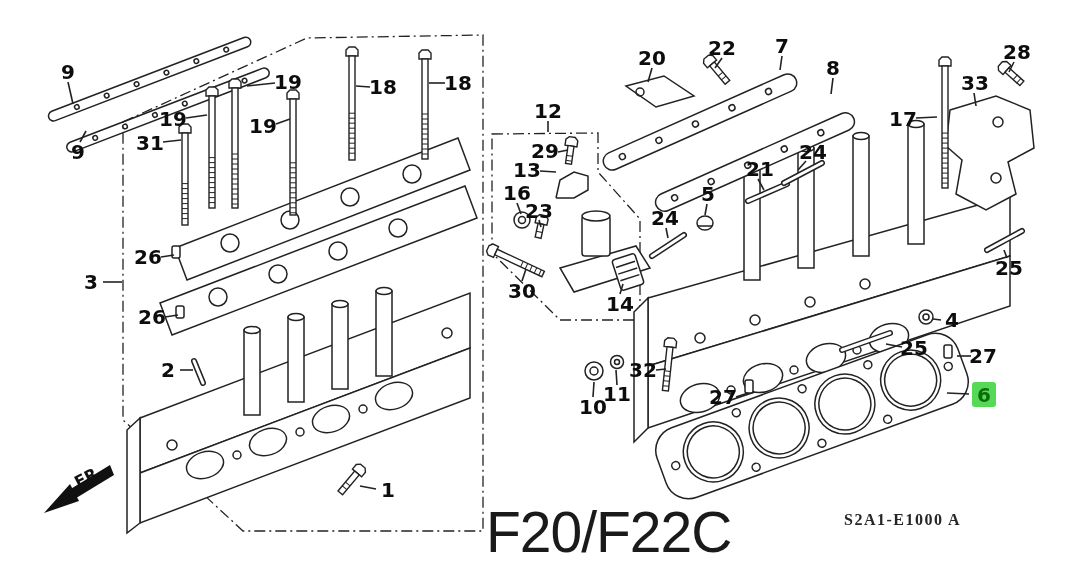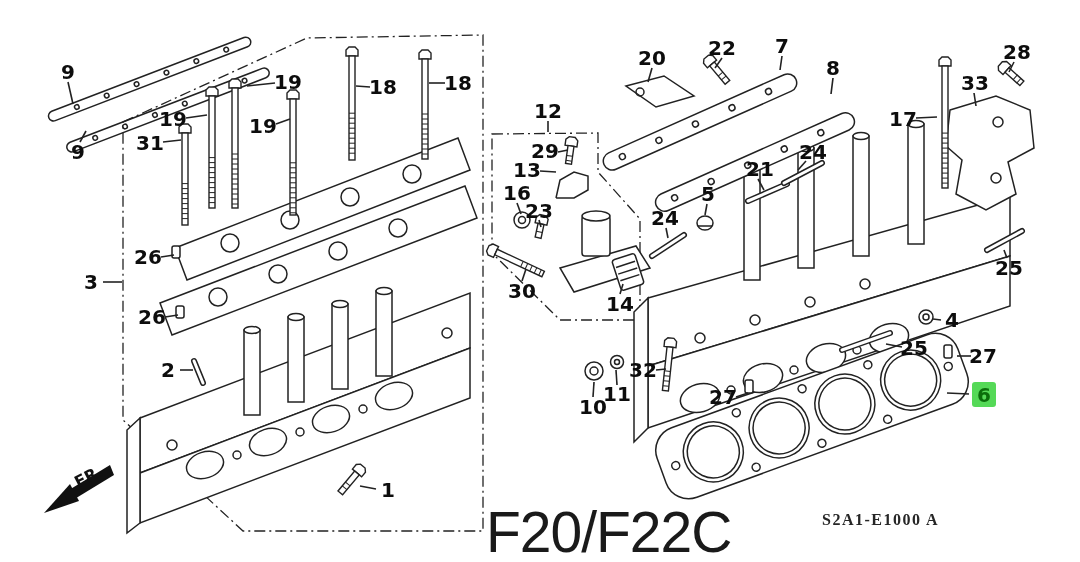--- a/index.html
+++ b/index.html
@@ -2,21 +2,21 @@
 <html><head>
 <meta charset="utf-8">
 <style>
   html,body{margin:0;padding:0;}
   body{width:1080px;height:562px;position:relative;background:#ffffff;overflow:hidden;
        font-family:"Liberation Sans",sans-serif;}
   #canvas{position:absolute;left:0;top:0;width:1080px;height:562px;}
   .big-title{position:absolute;left:486px;top:499px;font-size:57px;font-weight:400;
              color:#1a1a1a;letter-spacing:-1px;font-family:"Liberation Sans",sans-serif;
              white-space:nowrap;}
-  .drawing-code{position:absolute;left:822px;top:511px;font-size:16px;font-weight:bold;
+  .drawing-code{position:absolute;left:844px;top:511px;font-size:16px;font-weight:bold;
                 color:#262626;letter-spacing:1.5px;font-family:"Liberation Serif",serif;
                 white-space:nowrap;}
 </style>
 </head>
 <body>
 
 <svg id="canvas" viewBox="0 0 1080 562">
 
   <g fill="none" stroke="#222" stroke-width="1.5">
 

